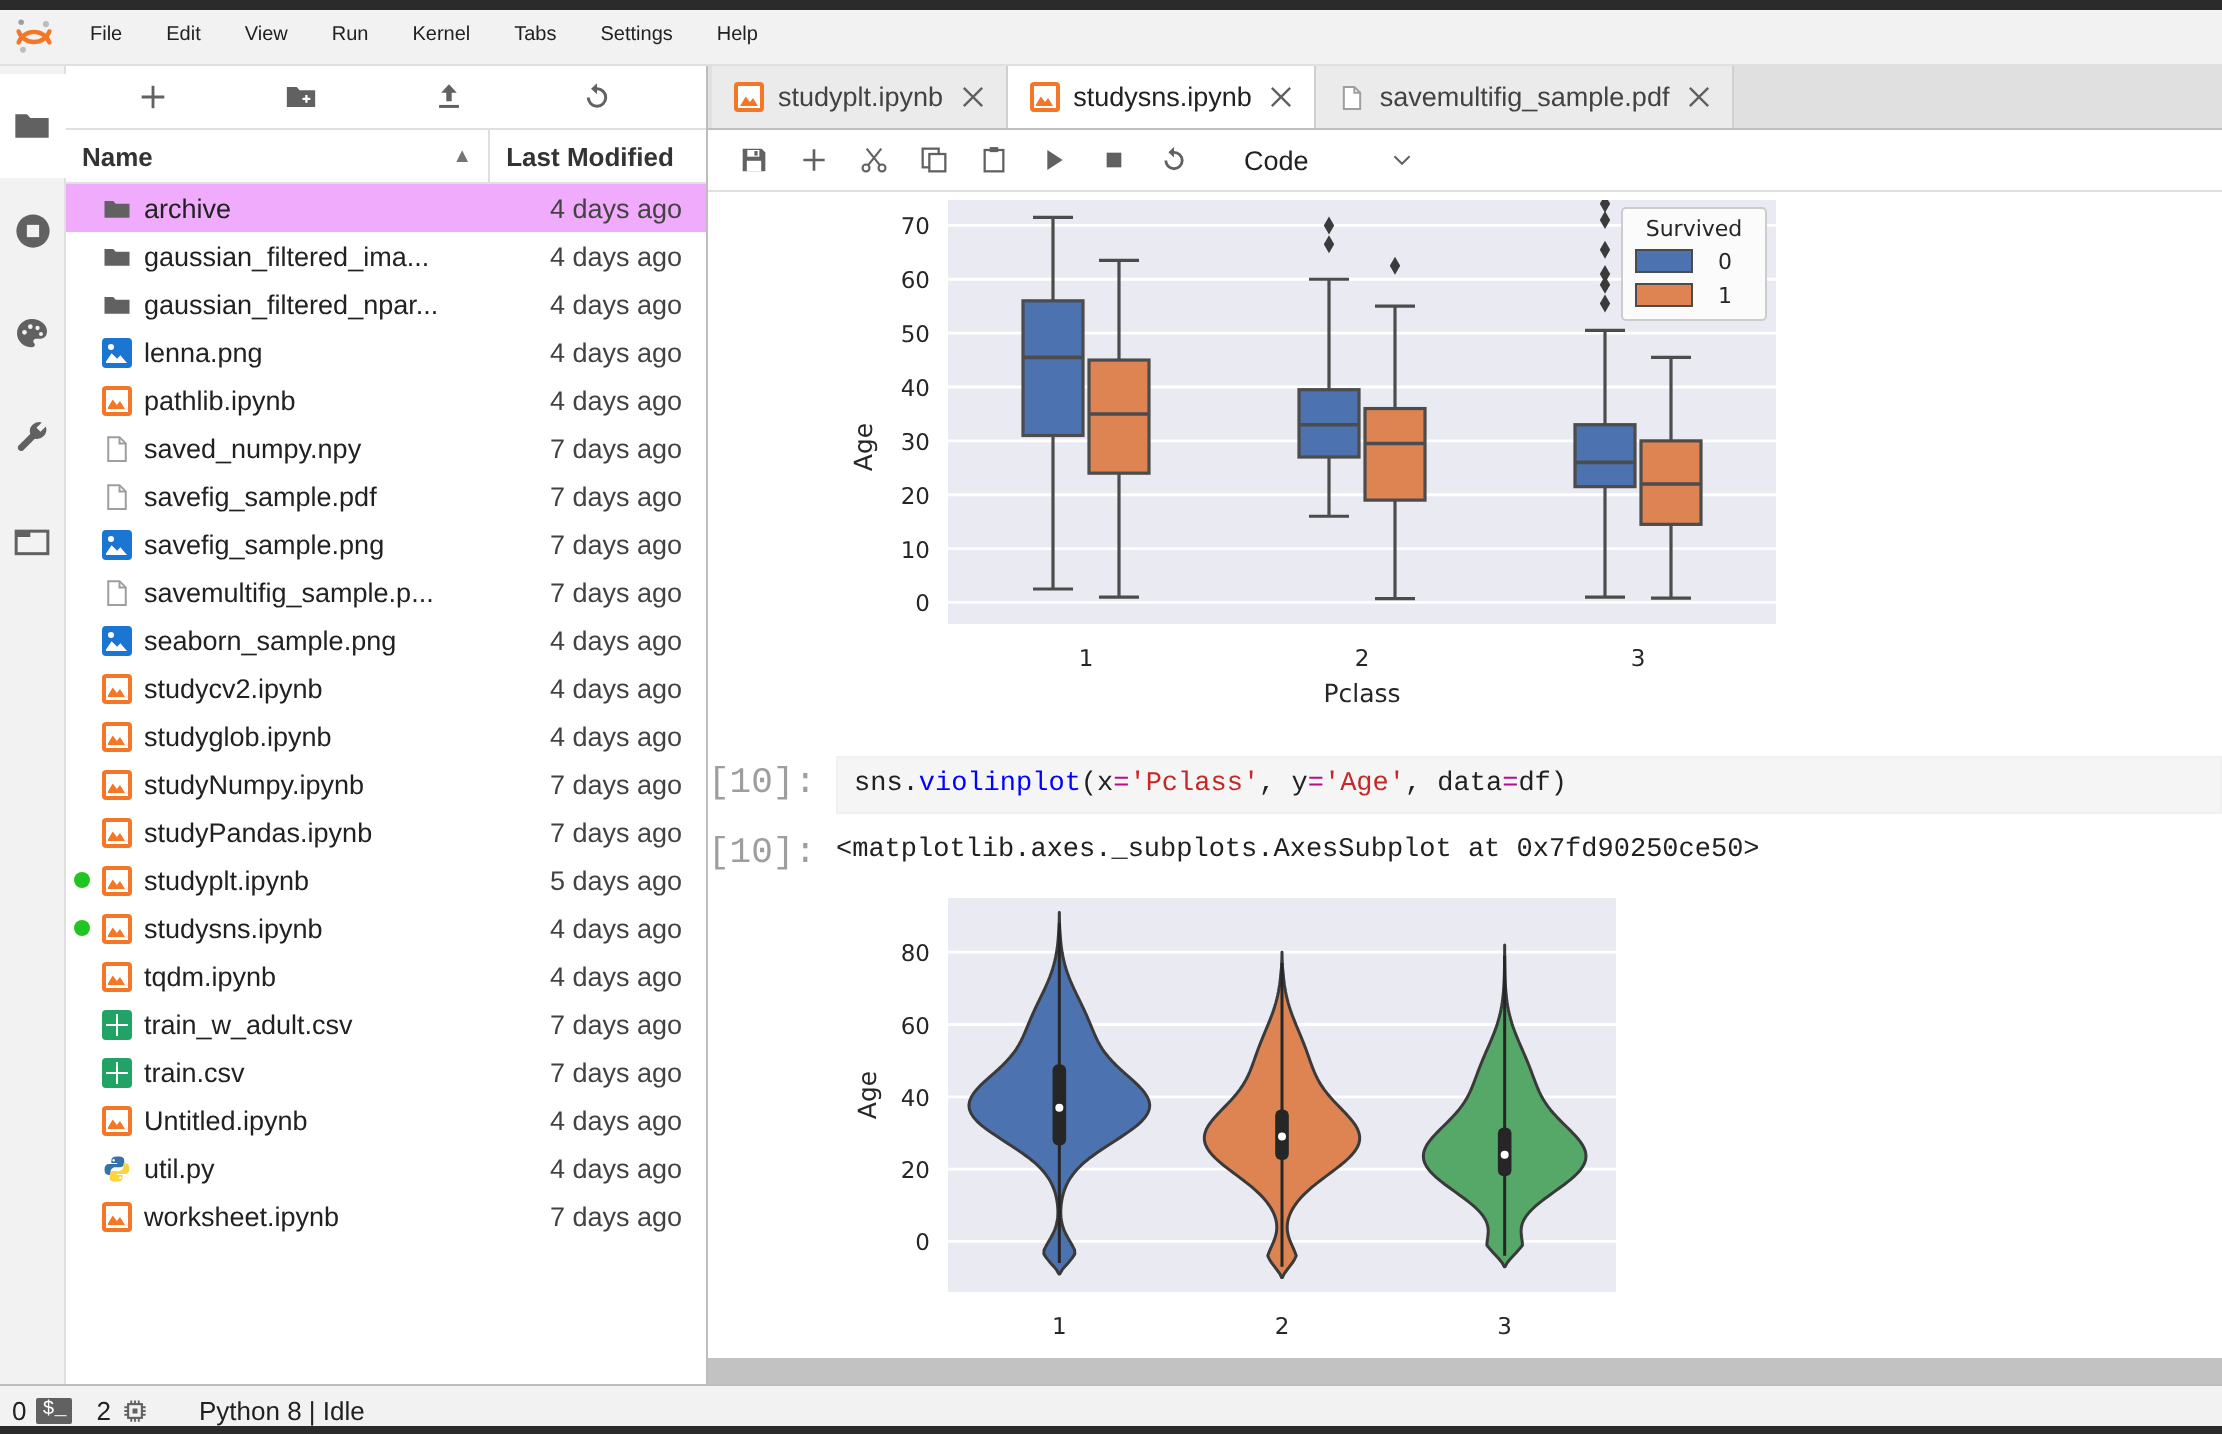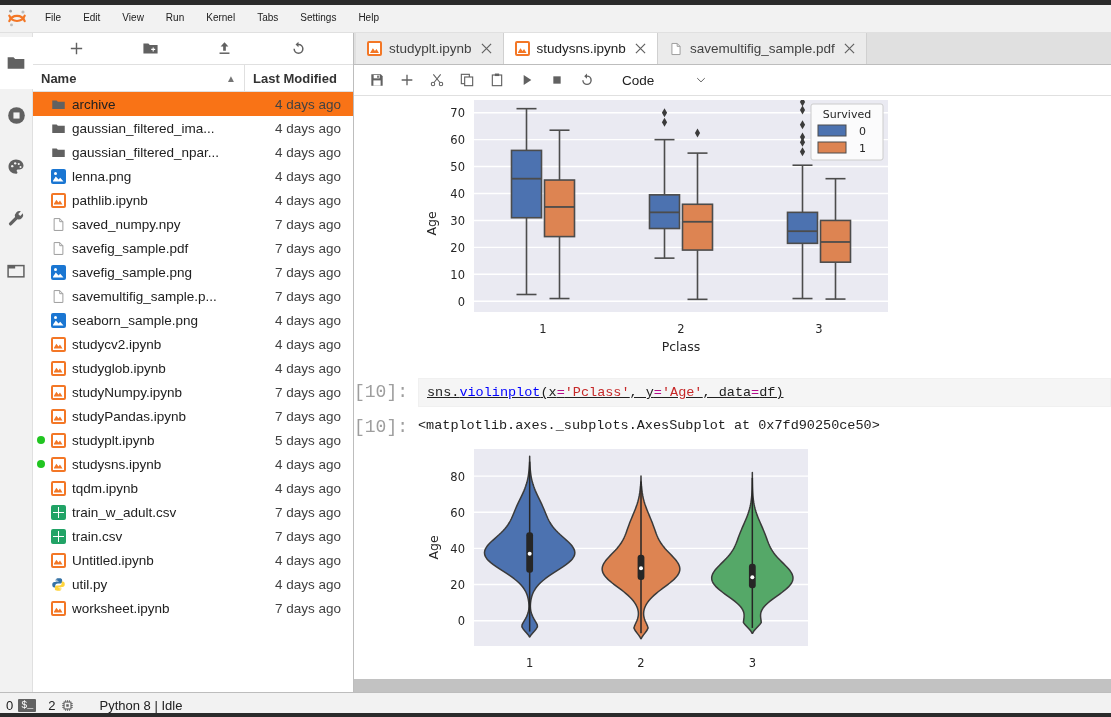--- a/index.html
+++ b/index.html
@@ -90,21 +90,21 @@
     cursor: pointer;
   }
   .fb-h-name .sortarrow { margin-left: auto; margin-right: 8px; color: #757575; font-size: 10px; }
   .fb-h-mod { width: 108px; padding-right: 8px; text-align: center; cursor: pointer; }
   .fb-list { flex: 1 1 auto; overflow: hidden; }
   .fb-row {
     height: 24px; display: flex; align-items: center;
     font-size: 13.5px; color: #212121; cursor: default;
     padding-left: 4px;
   }
-  .fb-row.selected { background: #f97316; justify-content: center; }
+  .fb-row.selected { background: #f0abfc; justify-content: center; }
   .fb-dot {
     width: 8px; height: 8px; border-radius: 50%; background: #21c521;
     flex: 0 0 8px; margin-right: 2px;
   }
   .fb-dot.hidden { background: transparent; }
   .fb-icon { width: 22px; flex: 0 0 22px; display: flex; align-items: center; justify-content: center; }
   .fb-name {
     flex: 1 1 auto; white-space: nowrap; overflow: hidden; text-overflow: clip;
     padding-left: 3px;
   }
@@ -174,21 +174,21 @@
   .cell-out-fig { display: flex; padding: 4px 0 0 0; }
   .prompt {
     width: 64px; flex: 0 0 64px; text-align: right; padding-right: 10px;
     color: #9e9e9e; font-family: "Liberation Mono", monospace; font-size: 18px;
     padding-top: 4px;
   }
   .cell-in { display: flex; align-items: flex-start; margin-top: 6px; }
   .cell-in-body {
     flex: 1 1 auto; background: #f5f5f5; border: 1px solid #f0f0f0;
     padding: 4px 8px; font-family: "Liberation Mono", monospace; font-size: 13.5px;
-    line-height: 19px; color: #212121; margin-right: 0; text-decoration: underline;
+    line-height: 19px; color: #212121; margin-right: 0;
   }
   .cell-out-text {
     flex: 1 1 auto; font-family: "Liberation Mono", monospace; font-size: 13.5px;
     color: #212121; padding-top: 3px; line-height: 19px;
   }
   .tok-fn { color: #0000ff; }
   .tok-str { color: #c62828; }
   .tok-kw { color: #b50d8b; }
   .tok-op { color: #212121; }
 

